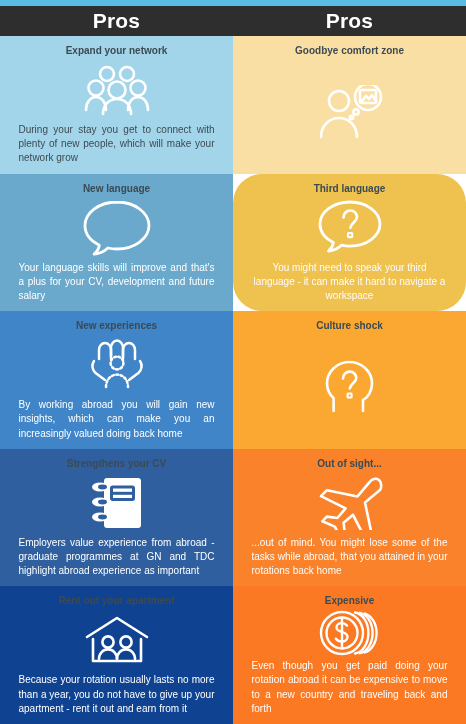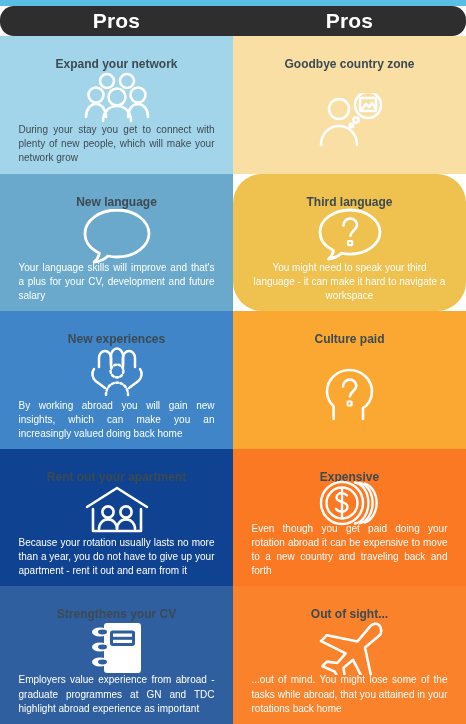--- a/index.html
+++ b/index.html
@@ -29,21 +29,20 @@
     flex: 0 0 auto;
   }
 
   
   .header-bar {
     height: 30px;
     flex: 0 0 auto;
     background: #2e2e2e;
     display: flex;
     align-items: center;
-    border-radius: 14px;
   }
   .header-cell {
     width: 50%;
     text-align: center;
     color: #ffffff;
     font-size: 21px;
     font-weight: bold;
     letter-spacing: 0.2px;
     line-height: 30px;
   }
@@ -63,26 +62,26 @@
     width: 50%;
     box-sizing: border-box;
     padding: 8px 10px 6px 10px;
     display: flex;
     flex-direction: column;
     align-items: center;
     position: relative;
     overflow: hidden;
   }
   .cell-title {
-    font-size: 12px;
+    font-size: 10px;
     font-weight: bold;
     color: #3a3a3a;
     text-align: center;
     line-height: 1.15;
-    margin: 14px 0 0 0;
+    margin: 1px 0 0 0;
     flex: 0 0 auto;
   }
   .cell-icon {
     flex: 1 1 auto;
     display: flex;
     align-items: center;
     justify-content: center;
     width: 100%;
     min-height: 0;
     padding: 2px 0;
@@ -131,21 +130,21 @@
             <circle cx="56" cy="24" r="7.5"></circle>
             <path d="M4 46c0-8 4.5-13 10-13s10 5 10 13"></path>
             <path d="M46 46c0-8 4.5-13 10-13s10 5 10 13"></path>
             <circle cx="35" cy="26" r="8.5"></circle>
             <path d="M21 50c0-9 6-15 14-15s14 6 14 15"></path>
           </svg>
         </div>
         <div class="cell-body justify txt-dark">During your stay you get to connect with plenty of new people, which will make your network grow</div>
       </div>
       <div class="cell" style="background:#fadfa4;">
-        <div class="cell-title txt-dark">Goodbye country zone</div>
+        <div class="cell-title txt-dark">Goodbye comfort zone</div>
         <div class="cell-icon">
           <svg width="74" height="54" viewBox="0 0 74 54" fill="none" stroke="#ffffff" stroke-width="2.6" stroke-linecap="round" stroke-linejoin="round">
             <circle cx="26" cy="16" r="10"></circle>
             <path d="M8 52c0-11 8-19 18-19s18 8 18 19"></path>
             <circle cx="55" cy="12" r="13"></circle>
             <rect x="47" y="5" width="16" height="13" rx="1.4"></rect>
             <path d="M49 16l4-5 3 3 3-4 4 6"></path>
             <circle cx="43" cy="27" r="2.6"></circle>
             <circle cx="38.5" cy="32.5" r="1.7"></circle>
           </svg>
@@ -186,60 +185,28 @@
             <path d="M37 22v-9c0-4 2.6-7 6-7s6 3 6 7v9"></path>
             <path d="M8 24c-2.6 3.5-2 9 1.6 12l9.4 7"></path>
             <path d="M54 24c2.6 3.5 2 9-1.6 12L43 43"></path>
             <circle cx="31" cy="26" r="6.4" stroke-dasharray="2 2.4"></circle>
             <path d="M20 50c0-7.5 5-12.4 11-12.4S42 42.5 42 50" stroke-dasharray="2 2.4"></path>
           </svg>
         </div>
         <div class="cell-body justify txt-light">By working abroad you will gain new insights, which can make you an increasingly valued doing back home</div>
       </div>
       <div class="cell" style="background:#fba832;">
-        <div class="cell-title txt-dark">Culture paid</div>
+        <div class="cell-title txt-dark">Culture shock</div>
         <div class="cell-icon">
           <svg width="58" height="56" viewBox="0 0 58 56" fill="none" stroke="#ffffff" stroke-width="2.6" stroke-linecap="round" stroke-linejoin="round">
             <path d="M42 52V41c5-2.5 9-9 9-16.5C51 12.5 40.8 3 28.5 3 16.2 3 6 12.5 6 24.5c0 6 2.6 11 6.6 14.6V52"></path>
             <path d="M22 19.5c0-3.9 3-6.9 6.7-6.9s6.6 2.8 6.6 6.4c0 4.5-5.7 5.3-6.5 10.4" stroke-width="2.6"></path>
             <rect x="26.6" y="34.5" width="4" height="4" rx="0.6" stroke-width="2.1"></rect>
           </svg>
         </div>
-      </div>
-    </div>
-
-    <div class="row">
-      <div class="cell" style="background:#0f4291;">
-        <div class="cell-title txt-dark">Rent out your apartment</div>
-        <div class="cell-icon">
-          <svg width="72" height="50" viewBox="0 0 72 50" fill="none" stroke="#ffffff" stroke-width="2.6" stroke-linecap="round" stroke-linejoin="round">
-            <path d="M6 22L36 3l30 19"></path>
-            <path d="M12 24v22h48V24"></path>
-            <circle cx="27" cy="27" r="5.6"></circle>
-            <path d="M18 44c0-5.6 4-9.6 9-9.6s9 4 9 9.6"></path>
-            <circle cx="45" cy="27" r="5.6"></circle>
-            <path d="M36 44c0-5.6 4-9.6 9-9.6s9 4 9 9.6"></path>
-          </svg>
-        </div>
-        <div class="cell-body justify txt-light">Because your rotation usually lasts no more than a year, you do not have to give up your apartment - rent it out and earn from it</div>
-      </div>
-      <div class="cell" style="background:#fb7922;">
-        <div class="cell-title txt-dark">Expensive</div>
-        <div class="cell-icon">
-          <svg width="66" height="50" viewBox="0 0 66 50" fill="none" stroke="#ffffff" stroke-width="2.4" stroke-linecap="round" stroke-linejoin="round">
-            <path d="M38 4.5c7.6 1.3 13.4 9.6 13.4 20.5S45.6 44.2 38 45.5"></path>
-            <path d="M43 4.8c7.2 1.8 12.6 9.9 12.6 20.2S50.2 43.4 43 45.2"></path>
-            <path d="M48 5.6c6.7 2.3 11.6 10.2 11.6 19.4S54.7 42.1 48 44.4"></path>
-            <ellipse cx="25" cy="25" rx="21" ry="21"></ellipse>
-            <ellipse cx="25" cy="25" rx="15.5" ry="15.5"></ellipse>
-            <path d="M30 17.6c-1.3-1.6-3.2-2.5-5.3-2.5-3 0-5.2 1.8-5.2 4.3 0 5.6 11 3.2 11 9.4 0 2.8-2.5 4.7-5.8 4.7-2.4 0-4.5-1-5.8-2.7"></path>
-            <line x1="25" y1="11" x2="25" y2="39"></line>
-          </svg>
-        </div>
-        <div class="cell-body justify txt-white-soft">Even though you get paid doing your rotation abroad it can be expensive to move to a new country and traveling back and forth</div>
       </div>
     </div>
 
     <div class="row">
       <div class="cell" style="background:#2f5f9e;">
         <div class="cell-title txt-dark">Strengthens your CV</div>
         <div class="cell-icon">
           <svg width="54" height="56" viewBox="0 0 54 56" fill="none">
             <rect x="14" y="3" width="37" height="50" rx="3" fill="#ffffff"></rect>
             <rect x="21.5" y="12" width="22" height="12.5" rx="1.2" fill="none" stroke="#2f5f9e" stroke-width="3"></rect>
@@ -258,14 +225,46 @@
         <div class="cell-title txt-dark">Out of sight...</div>
         <div class="cell-icon">
           <svg width="74" height="54" viewBox="0 0 74 54" fill="none" stroke="#ffffff" stroke-width="2.6" stroke-linecap="round" stroke-linejoin="round">
             <path d="M66 4c-2.6-2-6.4-1.4-8.6 1.2L44.5 20.4 14 14.2l-6 6 24.6 12.2-8.2 9.6-10.6-1.4-4.4 4.6 12.4 5.4 5.6 11.2 4.4-4.6-1.2-10.4 9.4-8 12.4 24 6-6-6.4-30.2 15.2-12.8C68.6 11.4 68.8 6.2 66 4z"></path>
           </svg>
         </div>
         <div class="cell-body justify txt-white-soft">...out of mind. You might lose some of the tasks while abroad, that you attained in your rotations back home</div>
       </div>
     </div>
 
+    <div class="row">
+      <div class="cell" style="background:#0f4291;">
+        <div class="cell-title txt-dark">Rent out your apartment</div>
+        <div class="cell-icon">
+          <svg width="72" height="50" viewBox="0 0 72 50" fill="none" stroke="#ffffff" stroke-width="2.6" stroke-linecap="round" stroke-linejoin="round">
+            <path d="M6 22L36 3l30 19"></path>
+            <path d="M12 24v22h48V24"></path>
+            <circle cx="27" cy="27" r="5.6"></circle>
+            <path d="M18 44c0-5.6 4-9.6 9-9.6s9 4 9 9.6"></path>
+            <circle cx="45" cy="27" r="5.6"></circle>
+            <path d="M36 44c0-5.6 4-9.6 9-9.6s9 4 9 9.6"></path>
+          </svg>
+        </div>
+        <div class="cell-body justify txt-light">Because your rotation usually lasts no more than a year, you do not have to give up your apartment - rent it out and earn from it</div>
+      </div>
+      <div class="cell" style="background:#fb7922;">
+        <div class="cell-title txt-dark">Expensive</div>
+        <div class="cell-icon">
+          <svg width="66" height="50" viewBox="0 0 66 50" fill="none" stroke="#ffffff" stroke-width="2.4" stroke-linecap="round" stroke-linejoin="round">
+            <path d="M38 4.5c7.6 1.3 13.4 9.6 13.4 20.5S45.6 44.2 38 45.5"></path>
+            <path d="M43 4.8c7.2 1.8 12.6 9.9 12.6 20.2S50.2 43.4 43 45.2"></path>
+            <path d="M48 5.6c6.7 2.3 11.6 10.2 11.6 19.4S54.7 42.1 48 44.4"></path>
+            <ellipse cx="25" cy="25" rx="21" ry="21"></ellipse>
+            <ellipse cx="25" cy="25" rx="15.5" ry="15.5"></ellipse>
+            <path d="M30 17.6c-1.3-1.6-3.2-2.5-5.3-2.5-3 0-5.2 1.8-5.2 4.3 0 5.6 11 3.2 11 9.4 0 2.8-2.5 4.7-5.8 4.7-2.4 0-4.5-1-5.8-2.7"></path>
+            <line x1="25" y1="11" x2="25" y2="39"></line>
+          </svg>
+        </div>
+        <div class="cell-body justify txt-white-soft">Even though you get paid doing your rotation abroad it can be expensive to move to a new country and traveling back and forth</div>
+      </div>
+    </div>
+
   </div>
 </div>
 
 </body></html>

